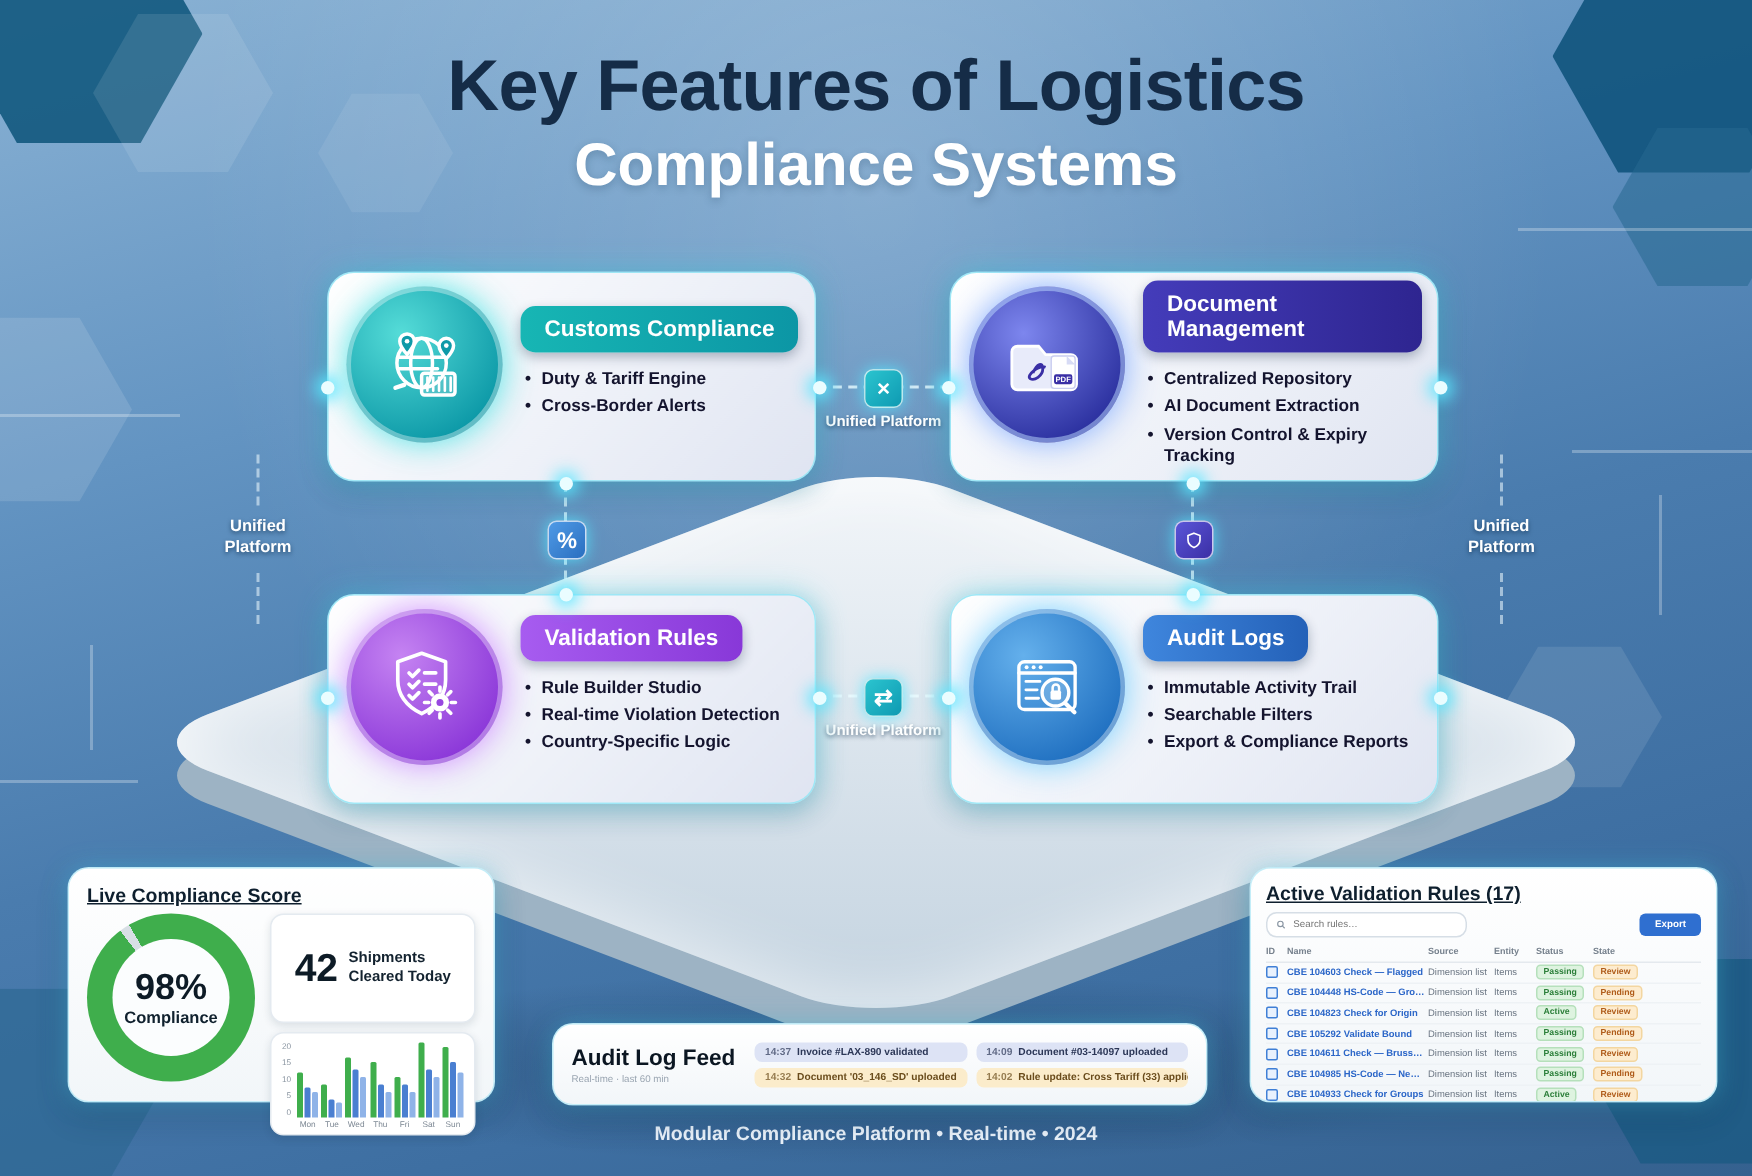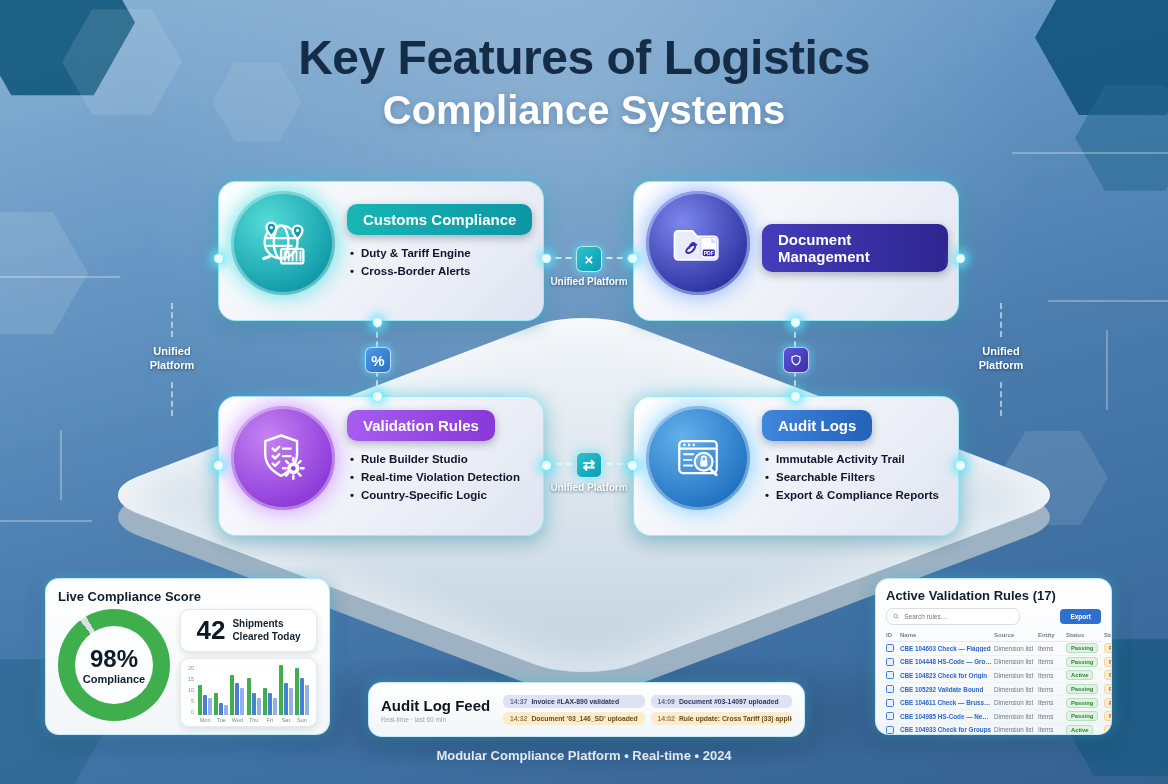--- a/index.html
+++ b/index.html
@@ -80,51 +80,51 @@
   .side-dash{position:absolute;width:0;height:34px;border-left:2px dashed rgba(240,252,255,.55);z-index:1;}
   .sd1{left:171px;top:303px;} .sd2{left:171px;top:382px;}
   .sd3{left:1000px;top:303px;} .sd4{left:1000px;top:382px;}
   .gdot{position:absolute;width:9px;height:9px;border-radius:50%;background:#eafdff;z-index:4;
     box-shadow:0 0 10px 4px rgba(90,230,255,.85);}
   
   .panel{position:absolute;background:linear-gradient(180deg,#ffffff,#f2f6f9);border-radius:14px;z-index:5;
     border:1px solid rgba(170,230,245,.7);box-sizing:border-box;
     box-shadow:0 0 16px rgba(80,220,250,.35),0 8px 20px rgba(15,45,75,.3);}
   #score-panel{left:45px;top:578px;width:285px;height:157px;padding:10px 12px;}
-  .panel-title{font-size:13px;font-weight:800;color:#0e1f2e;}
+  .panel-title{font-size:13px;font-weight:800;color:#0e1f2e;text-decoration:underline;}
   .score-body{display:flex;gap:10px;margin-top:5px;}
   .donut-wrap{position:relative;width:112px;height:112px;flex:none;}
   .donut{width:112px;height:112px;border-radius:50%;}
   .donut-hole{position:absolute;inset:17px;background:#fbfdfe;border-radius:50%;display:flex;flex-direction:column;align-items:center;justify-content:center;}
   .donut-val{font-size:24px;font-weight:800;color:#0d1b26;}
   .donut-lab{font-size:11px;font-weight:700;color:#10212e;}
   .right-col{flex:1;display:flex;flex-direction:column;gap:6px;min-width:0;}
   .stat-card{background:#fff;border:1px solid #e4eaf0;border-radius:9px;box-shadow:0 2px 6px rgba(20,40,60,.12);
-    display:flex;align-items:center;justify-content:center;gap:7px;padding:5px 4px;}
+    display:flex;align-items:center;justify-content:center;gap:7px;padding:20px 4px;}
   .stat-val{font-size:26px;font-weight:800;color:#0d1b26;}
   .stat-lab{font-size:10px;font-weight:700;color:#13222f;line-height:1.25;}
   .chart-card{background:#fff;border:1px solid #e4eaf0;border-radius:9px;box-shadow:0 2px 6px rgba(20,40,60,.12);
     padding:6px 7px 3px;flex:1;display:flex;gap:4px;}
   .ticks{display:flex;flex-direction:column;justify-content:space-between;height:50px;font-size:5.5px;color:#8a95a1;text-align:right;}
   .bars{flex:1;display:flex;align-items:flex-end;justify-content:space-between;}
   .bar-group{display:flex;flex-direction:column;align-items:center;}
   .bgroup-bars{display:flex;align-items:flex-end;gap:1px;height:50px;}
   .bar{width:4px;border-radius:1px 1px 0 0;}
   .bar.g{background:#3fae4c;} .bar.b1{background:#4a7fd1;} .bar.b2{background:#8fb3e8;}
   .bar-label{font-size:5.5px;color:#7d8894;margin-top:2px;}
   #feed-panel{left:368px;top:682px;width:437px;height:55px;padding:8px 12px;display:flex;gap:10px;align-items:center;}
   .feed-head{width:112px;flex:none;}
   .feed-title{font-size:15px;font-weight:800;color:#0b1622;}
   .feed-sub{font-size:6.5px;color:#9aa5b1;margin-top:2px;}
   .feed-grid{flex:1;display:grid;grid-template-columns:1fr 1fr;gap:4px 6px;min-width:0;}
   .feed-entry{border-radius:5px;padding:3px 7px;font-size:6.8px;font-weight:700;display:flex;gap:4px;align-items:center;white-space:nowrap;overflow:hidden;}
   .tone-blue{background:#dde3f5;color:#2c3757;}
   .tone-yellow{background:#fbeccb;color:#6a4c1c;}
   .feed-entry .t{opacity:.7;}
-  #rules-panel{left:875px;top:578px;width:237px;height:157px;padding:9px 10px;overflow:hidden;}
+  #rules-panel{left:833px;top:578px;width:312px;height:157px;padding:9px 10px;overflow:hidden;}
   .rules-toolbar{display:flex;align-items:center;gap:6px;margin-top:5px;}
   .search-box{flex:0 0 120px;display:flex;align-items:center;gap:3px;border:1px solid #d6dee6;border-radius:7px;padding:2px 6px;background:#fff;height:11px;}
   .search-box input{border:0;outline:0;font-size:6.5px;width:100%;color:#51606e;background:transparent;font-family:"Liberation Sans",sans-serif;}
   .export-btn{margin-left:auto;background:#2f6fd0;color:#fff;font-size:6.5px;font-weight:700;border:0;border-radius:4px;padding:0 10px;height:15px;font-family:"Liberation Sans",sans-serif;}
   .rtable{margin-top:5px;}
   .thead,.trow{display:grid;grid-template-columns:12px 92px 42px 26px 36px 1fr;align-items:center;gap:2px;}
   .thead{font-size:6px;font-weight:700;color:#76818d;padding:2px 0 3px;border-bottom:1px solid #e4e9ee;}
   .trow{height:12.6px;border-bottom:1px solid #eef2f5;font-size:6.3px;}
   .cb{width:6px;height:6px;border:1px solid #3f7fd6;border-radius:1.5px;background:#e8f1fd;}
   .tname{color:#2b66c8;font-weight:700;overflow:hidden;white-space:nowrap;text-overflow:ellipsis;}
@@ -194,20 +194,26 @@
         <path d="M11 19h15l5 6h18a4 4 0 0 1 4 4v17a4 4 0 0 1-4 4H11a4 4 0 0 1-4-4V23a4 4 0 0 1 4-4z" fill="#e8ebfa" stroke="#fff" stroke-width="2"></path>
         <path d="M22 38c3-7 7-8 7-3s-6 9-9 7c-3-2 6-10 11-8" stroke="#3a2fa5" stroke-width="2" fill="none"></path>
         <rect x="35" y="26" width="17" height="23" rx="2" fill="#fff" stroke="#c9cdf0"></rect>
         <path d="M46 26l6 6h-6z" fill="#d7dbf5"></path>
         <rect x="37" y="39" width="13" height="7" rx="1.5" fill="#3a2fa5"></rect>
         <text x="43.5" y="44.6" font-size="5.5" font-weight="bold" fill="#ffffff" text-anchor="middle">PDF</text>
       </svg>
     </div>
     <div class="card-body">
       <div class="pill pill-indigo">Document Management</div>
+      <ul class="bullets">
+
+      <li>Centralized Repository</li>
+          <li>AI Document Extraction</li>
+          <li>Version Control &amp; Expiry Tracking</li>
+        </ul>
     </div>
   </div>
 
   <div class="card pos3">
     <div class="icon-circle ic-purple">
       <svg width="60" height="60" viewBox="0 0 64 64" fill="none" stroke="#fff" stroke-width="2.6" stroke-linecap="round" stroke-linejoin="round">
         <path d="M30 8l17 6v13c0 12-7 19-17 24-10-5-17-12-17-24V14z"></path>
         <path d="M21 22l2.5 2.5L28 20M32 22h8"></path>
         <path d="M21 30l2.5 2.5L28 28M32 30h8"></path>
         <path d="M21 38l2.5 2.5L28 36"></path>

